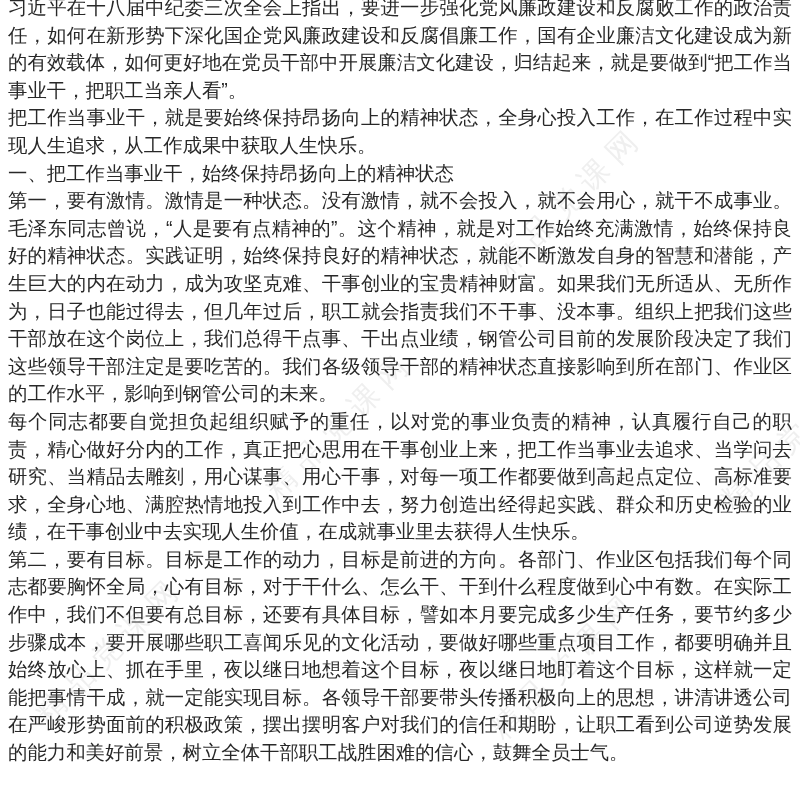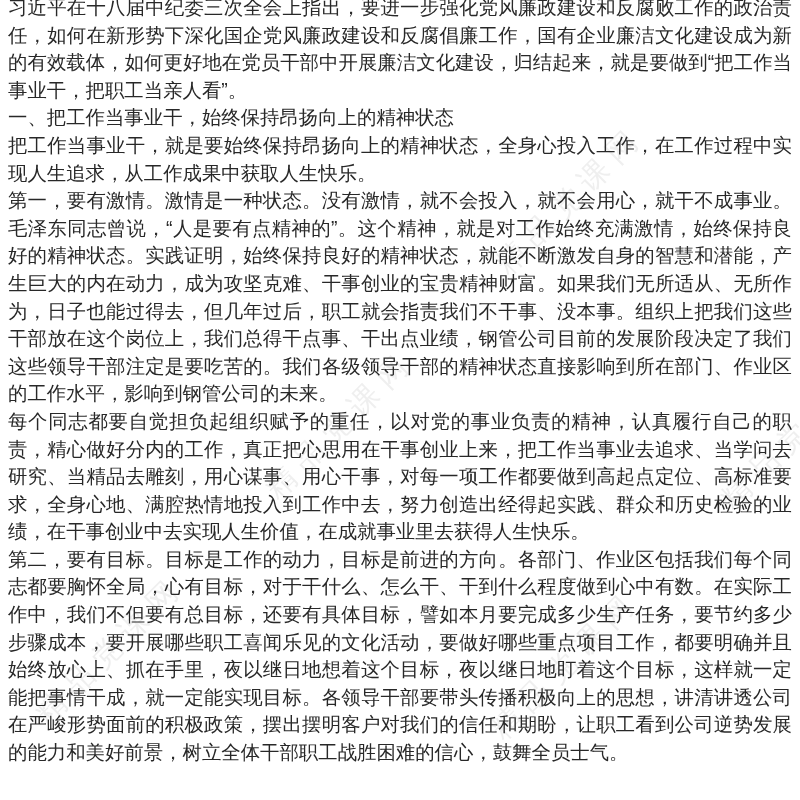--- a/index.html
+++ b/index.html
@@ -53,20 +53,20 @@
   <div class="watermark-layer">
     <span class="watermark" style="left:570px; top:200px;">精品党课网</span>
     <span class="watermark" style="left:340px; top:425px;">精品党课网</span>
     <span class="watermark" style="left:795px; top:435px;">精品党课网</span>
     <span class="watermark" style="left:110px; top:650px;">精品党课网</span>
     <span class="watermark" style="left:565px; top:665px;">精品党课网</span>
   </div>
 
   <div class="doc">
     <p>习近平在十八届中纪委三次全会上指出，要进一步强化党风廉政建设和反腐败工作的政治责任，如何在新形势下深化国企党风廉政建设和反腐倡廉工作，国有企业廉洁文化建设成为新的有效载体，如何更好地在党员干部中开展廉洁文化建设，归结起来，就是要做到“把工作当事业干，把职工当亲人看”。</p>
+    <p>把工作当事业干，就是要始终保持昂扬向上的精神状态，全身心投入工作，在工作过程中实现人生追求，从工作成果中获取人生快乐。</p>
     <p>一、把工作当事业干，始终保持昂扬向上的精神状态</p>
-    <p>把工作当事业干，就是要始终保持昂扬向上的精神状态，全身心投入工作，在工作过程中实现人生追求，从工作成果中获取人生快乐。</p>
     <p>第一，要有激情。激情是一种状态。没有激情，就不会投入，就不会用心，就干不成事业。毛泽东同志曾说，“人是要有点精神的”。这个精神，就是对工作始终充满激情，始终保持良好的精神状态。实践证明，始终保持良好的精神状态，就能不断激发自身的智慧和潜能，产生巨大的内在动力，成为攻坚克难、干事创业的宝贵精神财富。如果我们无所适从、无所作为，日子也能过得去，但几年过后，职工就会指责我们不干事、没本事。组织上把我们这些干部放在这个岗位上，我们总得干点事、干出点业绩，钢管公司目前的发展阶段决定了我们这些领导干部注定是要吃苦的。我们各级领导干部的精神状态直接影响到所在部门、作业区的工作水平，影响到钢管公司的未来。</p>
     <p>每个同志都要自觉担负起组织赋予的重任，以对党的事业负责的精神，认真履行自己的职责，精心做好分内的工作，真正把心思用在干事创业上来，把工作当事业去追求、当学问去研究、当精品去雕刻，用心谋事、用心干事，对每一项工作都要做到高起点定位、高标准要求，全身心地、满腔热情地投入到工作中去，努力创造出经得起实践、群众和历史检验的业绩，在干事创业中去实现人生价值，在成就事业里去获得人生快乐。</p>
     <p>第二，要有目标。目标是工作的动力，目标是前进的方向。各部门、作业区包括我们每个同志都要胸怀全局，心有目标，对于干什么、怎么干、干到什么程度做到心中有数。在实际工作中，我们不但要有总目标，还要有具体目标，譬如本月要完成多少生产任务，要节约多少步骤成本，要开展哪些职工喜闻乐见的文化活动，要做好哪些重点项目工作，都要明确并且始终放心上、抓在手里，夜以继日地想着这个目标，夜以继日地盯着这个目标，这样就一定能把事情干成，就一定能实现目标。各领导干部要带头传播积极向上的思想，讲清讲透公司在严峻形势面前的积极政策，摆出摆明客户对我们的信任和期盼，让职工看到公司逆势发展的能力和美好前景，树立全体干部职工战胜困难的信心，鼓舞全员士气。</p>
   </div>
 
 </div>
 
 </body></html>

